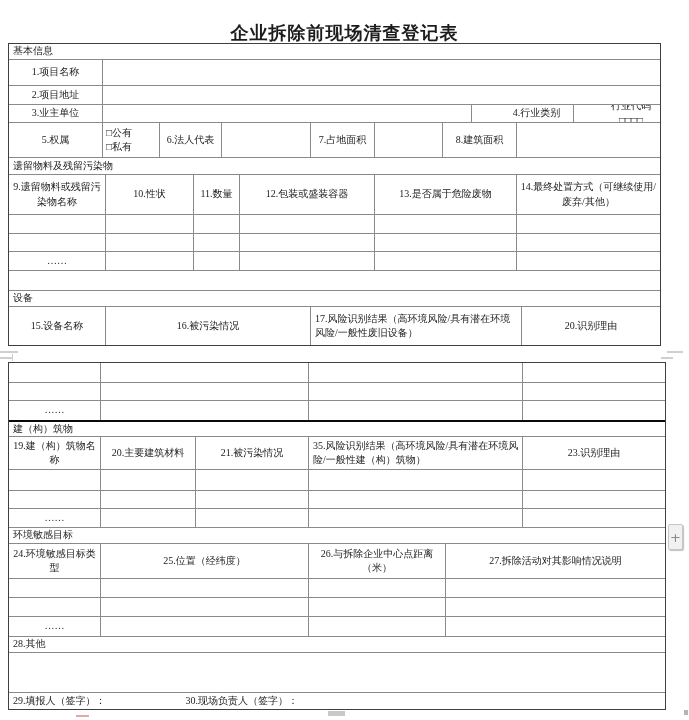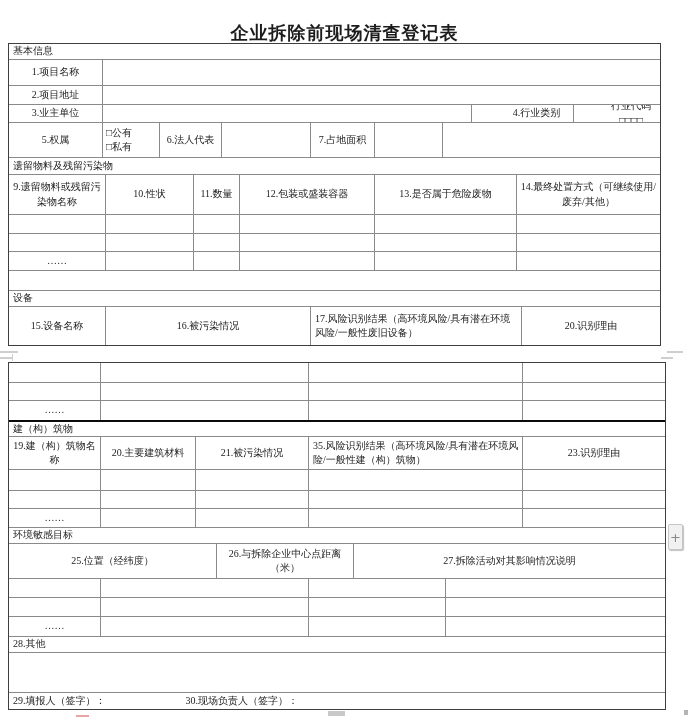--- a/index.html
+++ b/index.html
@@ -74,20 +74,21 @@
   <div class="tr" style="height:35px;">
     <div class="td" style="width:94px;font-family:Liberation Serif, serif;">5.权属</div>
     <div class="td col" style="width:57px;">
       <span>□公有</span>
       <span>□私有</span>
     </div>
     <div class="td" style="width:62px;">6.法人代表</div>
     <div class="td" style="width:89px;"></div>
     <div class="td" style="width:64px;">7.占地面积</div>
     <div class="td" style="width:68px;"></div>
+    <div class="td" style="width:74px;">8.建筑面积</div>
     <div class="td grow"></div>
   </div>
 
   <div class="tr section" style="height:17px;">
     <div class="td grow">遗留物料及残留污染物</div>
   </div>
 
   <div class="tr" style="height:40px;">
     <div class="td" style="width:97px;">9.遗留物料或残留污染物名称</div>
     <div class="td" style="width:88px;">10.性状</div>
@@ -203,20 +204,21 @@
     <div class="td" style="width:113px;"></div>
     <div class="td" style="width:214px;"></div>
     <div class="td grow"></div>
   </div>
 
   <div class="tr section" style="height:16px;">
     <div class="td grow">环境敏感目标</div>
   </div>
 
   <div class="tr" style="height:35px;">
+    <div class="td" style="width:92px;">24.环境敏感目标类型</div>
     <div class="td" style="width:208px;">25.位置（经纬度）</div>
     <div class="td" style="width:137px;">26.与拆除企业中心点距离（米）</div>
     <div class="td grow">27.拆除活动对其影响情况说明</div>
   </div>
 
   <div class="tr" style="height:19px;">
     <div class="td" style="width:92px;"></div>
     <div class="td" style="width:208px;"></div>
     <div class="td" style="width:137px;"></div>
     <div class="td grow"></div>

